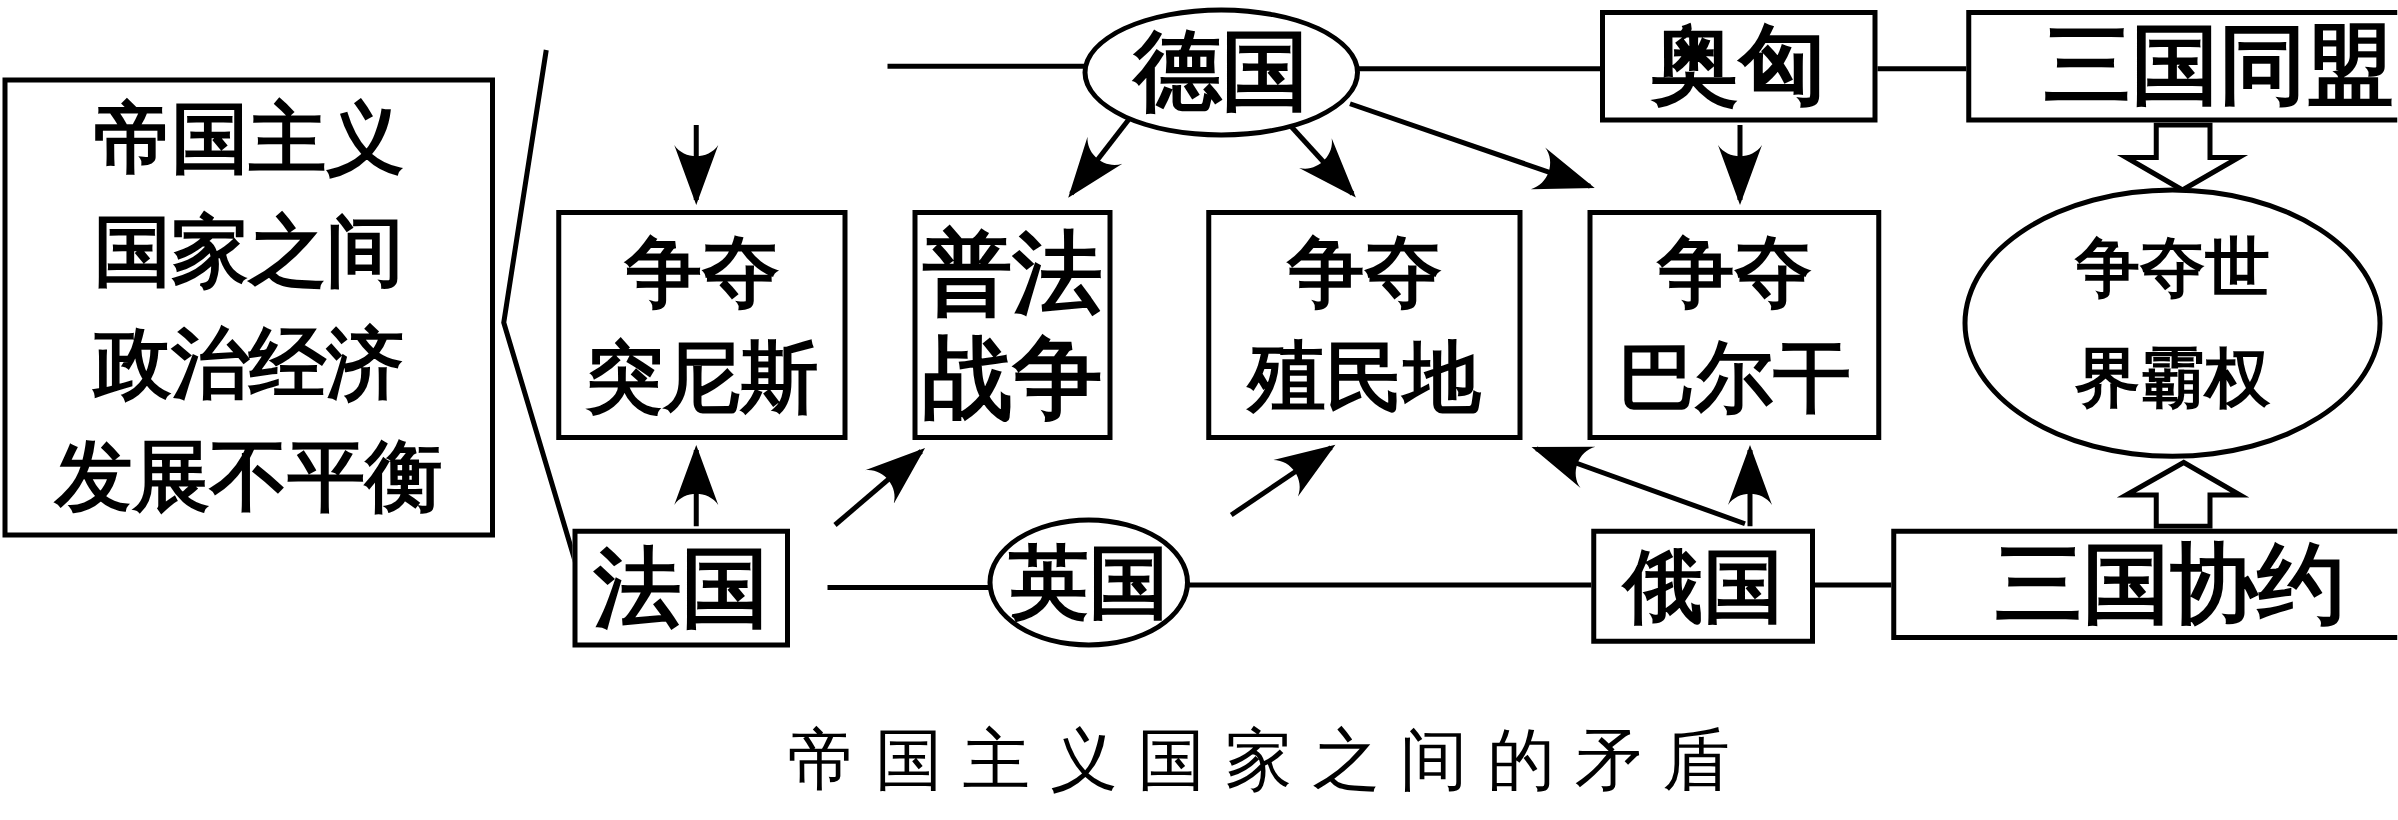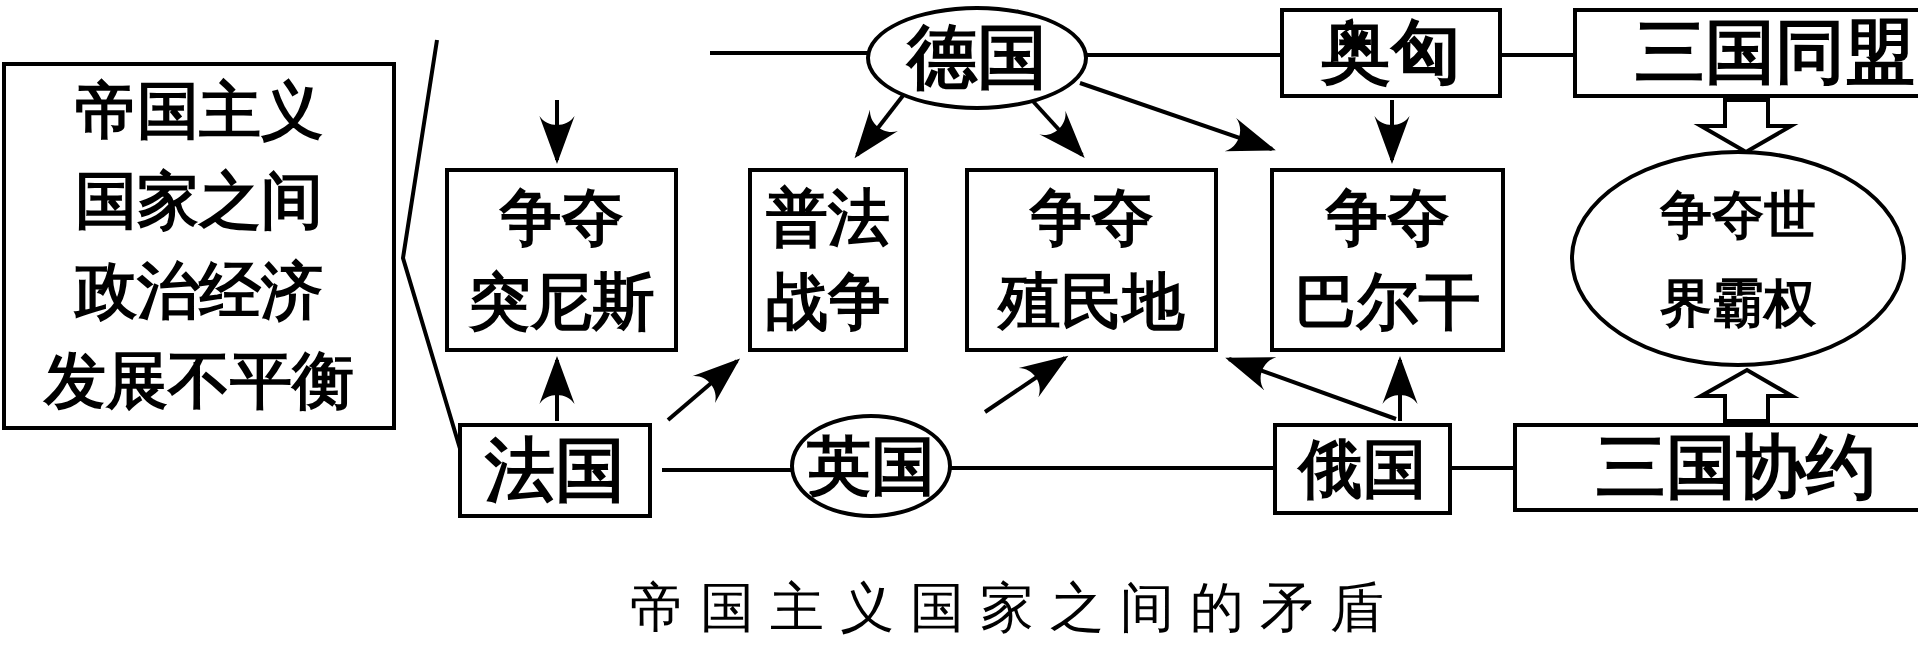--- a/index.html
+++ b/index.html
@@ -12,26 +12,26 @@
   .ellipse{border-radius:50%;}
   
   .cause{left:2px;top:62px;width:394px;height:368px;font-size:62px;line-height:90px;}
   
   .italy{left:437px;top:5px;width:273px;height:93px;font-size:70px;}
   .germany{left:866px;top:6px;width:222px;height:104px;font-size:70px;}
   .austria{left:1280px;top:8px;width:222px;height:90px;font-size:70px;}
   .alliance{left:1573px;top:8px;width:404px;height:90px;font-size:70px;text-align:right;}
   
   .tunisia{left:445px;top:168px;width:233px;height:184px;font-size:62px;line-height:84px;}
-  .pfwar{left:748px;top:168px;width:160px;height:184px;font-size:62px;line-height:84px;}
+  .pfwar{left:730px;top:168px;width:160px;height:184px;font-size:72px;line-height:84px;}
   .colonies{left:965px;top:168px;width:253px;height:184px;font-size:62px;line-height:84px;}
   .balkans{left:1270px;top:168px;width:235px;height:184px;font-size:62px;line-height:84px;}
   .hegemony{left:1570px;top:150px;width:336px;height:217px;font-size:52px;line-height:88px;}
   
-  .france{left:458px;top:423px;width:194px;height:95px;font-size:70px;}
+  .france{left:458px;top:423px;width:174px;height:95px;font-size:70px;}
   .britain{left:790px;top:414px;width:162px;height:104px;font-size:64px;}
   .russia{left:1273px;top:423px;width:179px;height:92px;font-size:64px;}
   .entente{left:1513px;top:423px;width:446px;height:89px;font-size:70px;}
   
   .caption{position:absolute;z-index:1;left:400px;top:572px;width:1000px;
            text-align:right;font-size:54px;letter-spacing:16px;font-weight:normal;
            font-family:"DejaVu Serif","Liberation Serif",serif;}
 </style>
 </head>
 <body>

